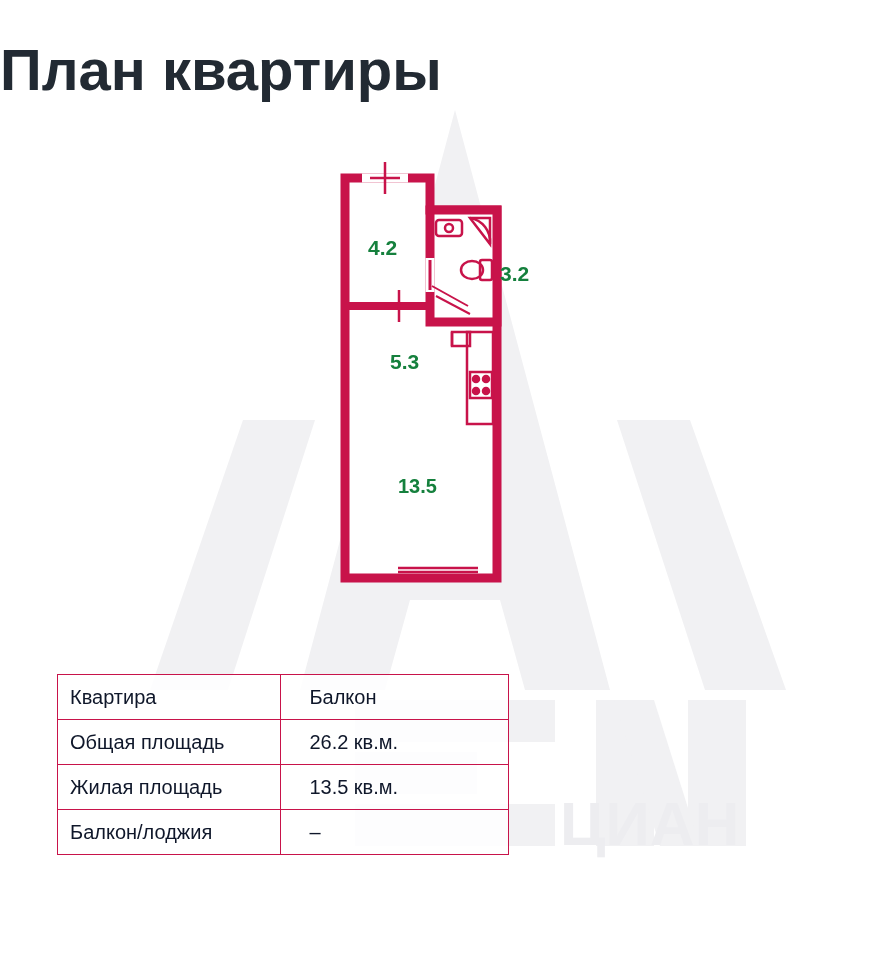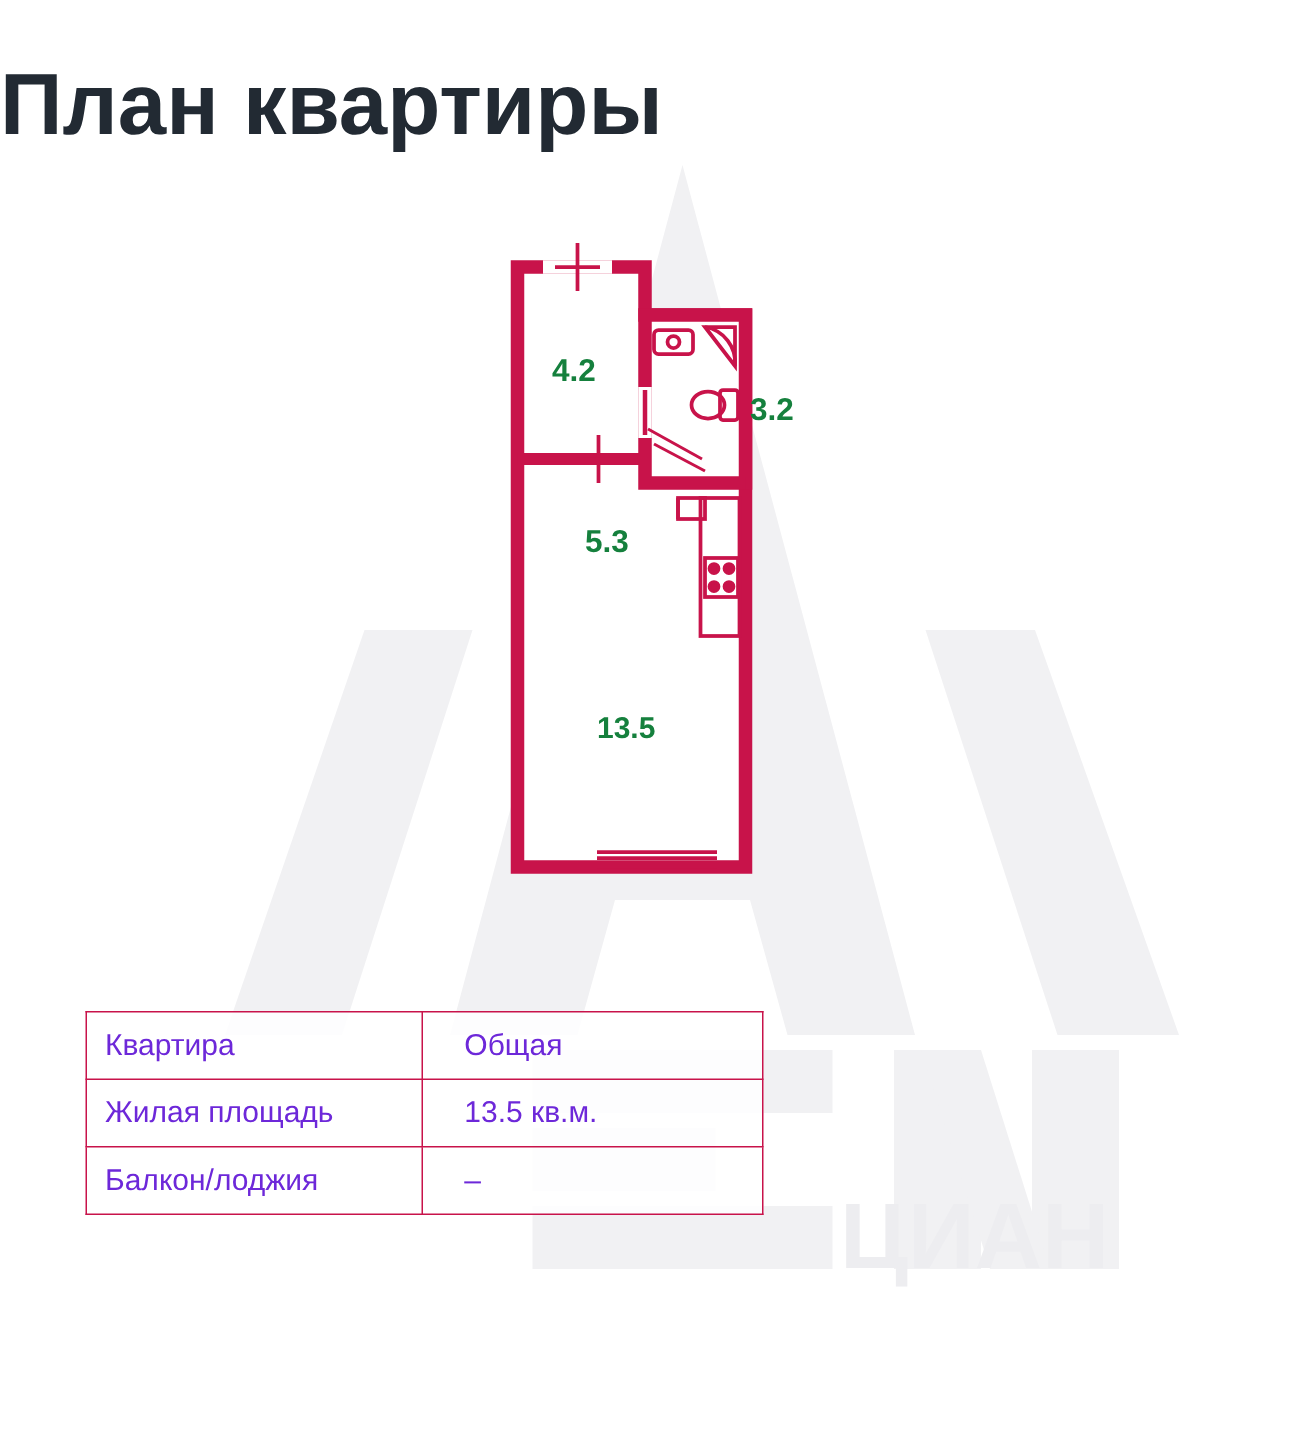--- a/index.html
+++ b/index.html
@@ -65,21 +65,21 @@
     position: absolute;
     left: 57px;
     top: 674px;
     width: 452px;
     border-collapse: collapse;
     background: rgba(255,255,255,0.86);
   }
   #info-table td {
     border: 1px solid #c8134a;
     font-size: 20px;
-    color: #6d28d9;
+    color: #0f172a;
     padding: 10px 12px;
     height: 24px;
   }
   #info-table td.label-cell {
     width: 225px;
     padding-left: 12px;
   }
   #info-table td.value-cell {
     width: 215px;
     padding-left: 28px;
@@ -189,21 +189,25 @@
     <div class="area-label" style="left:368px; top:126px;">4.2</div>
     <div class="area-label" style="left:452px; top:152px;margin-left:48px;">3.2</div>
     <div class="area-label" style="left:390px; top:240px;text-align:right;">5.3</div>
     <div class="area-label big" style="left:398px; top:365px;">13.5</div>
   </div>
 
   <table id="info-table">
     <tbody>
       <tr>
         <td class="label-cell">Квартира</td>
-        <td class="value-cell">Общая</td>
+        <td class="value-cell">Балкон</td>
+      </tr>
+      <tr>
+        <td class="label-cell">Общая площадь</td>
+        <td class="value-cell">26.2 кв.м.</td>
       </tr>
       <tr>
         <td class="label-cell">Жилая площадь</td>
         <td class="value-cell">13.5 кв.м.</td>
       </tr>
       <tr>
         <td class="label-cell">Балкон/лоджия</td>
         <td class="value-cell">–</td>
       </tr>
     </tbody>

